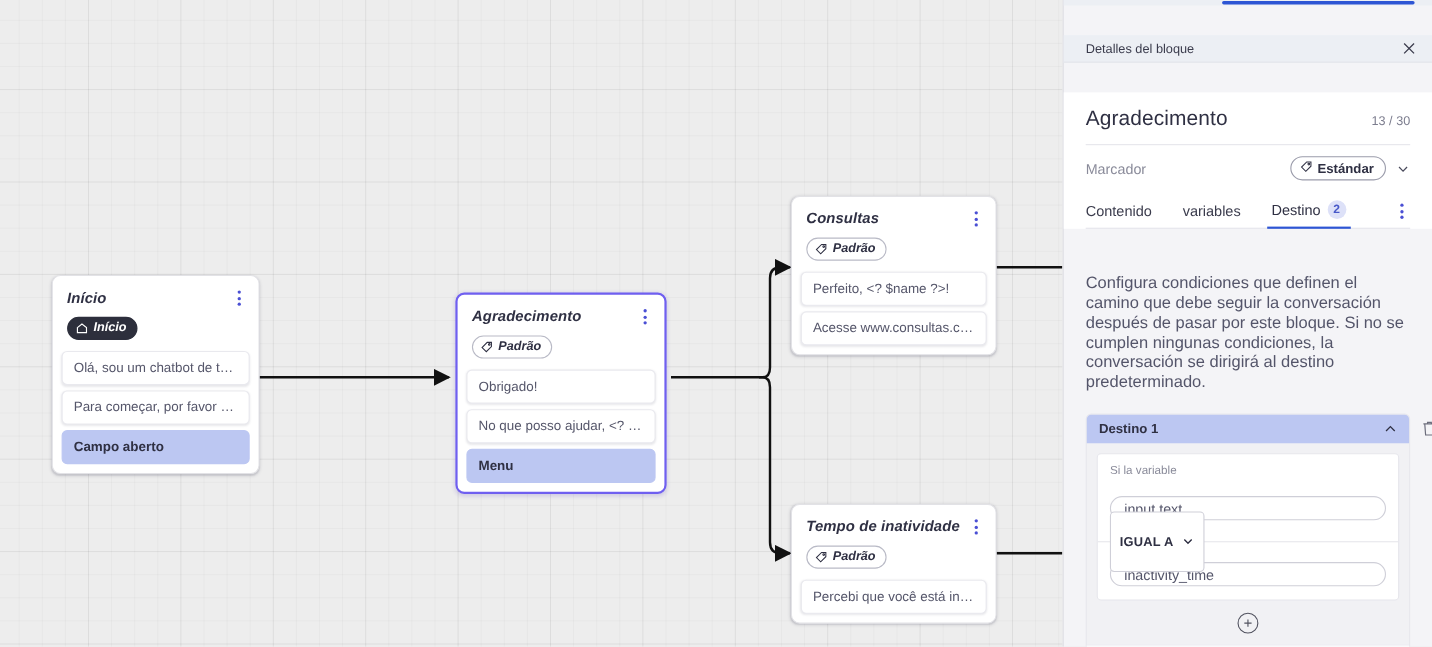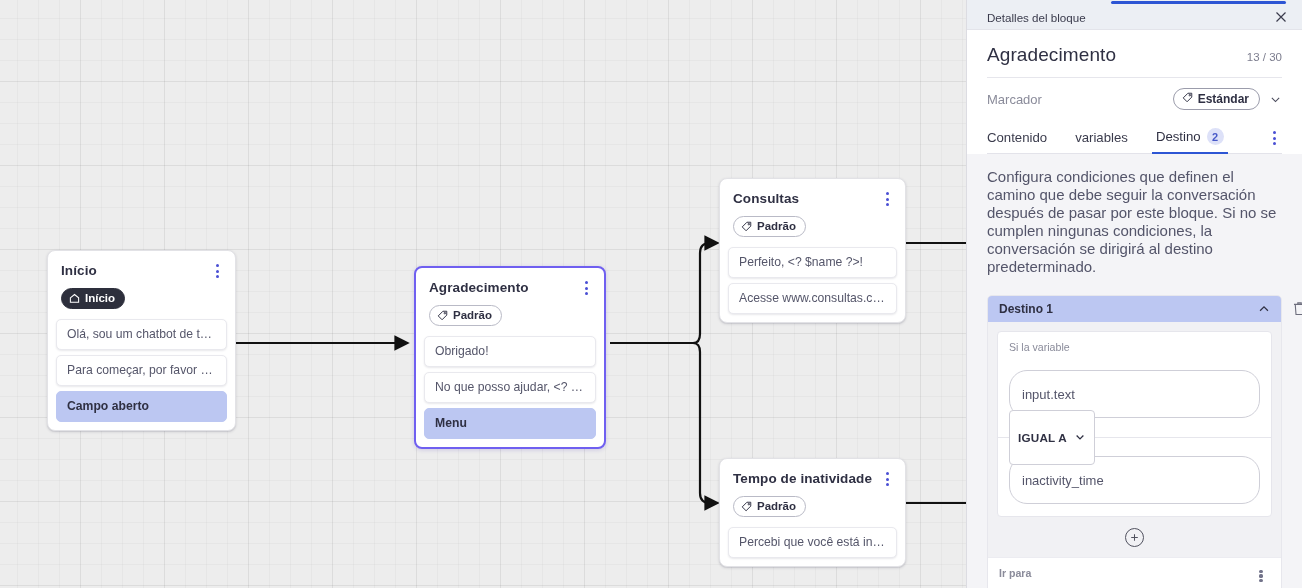--- a/index.html
+++ b/index.html
@@ -33,21 +33,21 @@
     background: #fff;
     border-radius: 8px;
     border: 1px solid #e2e2e6;
     box-shadow: 0 1px 3px rgba(30,30,60,.14), 0 1px 1px rgba(30,30,60,.07);
     padding-bottom: 8px;
   }
   .node.selected {
     border: 2px solid #6f5ff0;
     box-shadow: 0 1px 4px rgba(60,40,180,.18);
   }
-  .node-head { padding: 12px 12px 10px 13px; position: relative; }
+  .node-head { padding: 12px 12px 10px 13px; position: relative; font-style: italic; }
   .node-title {
     font-size: 13.5px; color: #2f3043; font-weight: 600;
     letter-spacing: .1px; line-height: 16px;
   }
   .kebab {
     position: absolute; right: 10px; top: 11px;
     width: 16px; height: 18px; cursor: pointer;
     display: flex; flex-direction: column; align-items: center;
     justify-content: space-between; padding: 2px 0;
   }
@@ -76,21 +76,21 @@
     background: #bcc7f2; border-color: #bcc7f2; color: #2f3043;
     font-weight: 600; box-shadow: none;
   }
 
   
   #panel {
     position: absolute; left: 966px; top: 0;
     width: 336px; height: 588px;
     background: #f4f4f7;
     border-left: 1px solid #dcdce2;
-    display: flex; flex-direction: column;
+    display: flex; flex-direction: column; gap: 27px;
   }
   #topbar { height: 5px; background: #eceff4; position: relative; flex: none; }
   #topbar .bar {
     position: absolute; left: 144px; top: 1px; width: 175px; height: 3px;
     background: #2d55d4; border-radius: 2px;
   }
   .panel-head {
     height: 25px; background: #eceff4; flex: none;
     display: flex; align-items: center; padding: 0 12px 0 20px;
     border-bottom: 1px solid #e3e4ea;
@@ -161,21 +161,21 @@
     position: absolute; right: -27px; top: 4px; width: 17px; height: 17px;
     cursor: pointer; color: #6c6d7c;
   }
 
   .cond-box {
     margin: 9px; background: #fff; border: 1px solid #e6e6ec; border-radius: 4px;
     padding: 9px 11px 12px;
   }
   .cond-label { font-size: 10.6px; color: #8a8b9a; margin-bottom: 17px; }
   .field {
-    border: 1px solid #cfcfd8; border-radius: 18px; height: 48px;
+    border: 1px solid #cfcfd8; border-radius: 18px; height: 22px;
     display: flex; align-items: center; padding: 0 12px;
     font-size: 13px; color: #54556a; background: #fff; cursor: text;
   }
   .op-row { position: relative; height: 30px; display: flex; align-items: center; margin: 4px 0; }
   .op-row:before {
     content: ""; position: absolute; left: -11px; right: -11px; top: 50%;
     height: 1px; background: #e6e6ec;
   }
   .op-select {
     position: relative; z-index: 1; display: inline-flex; align-items: center; gap: 7px;

